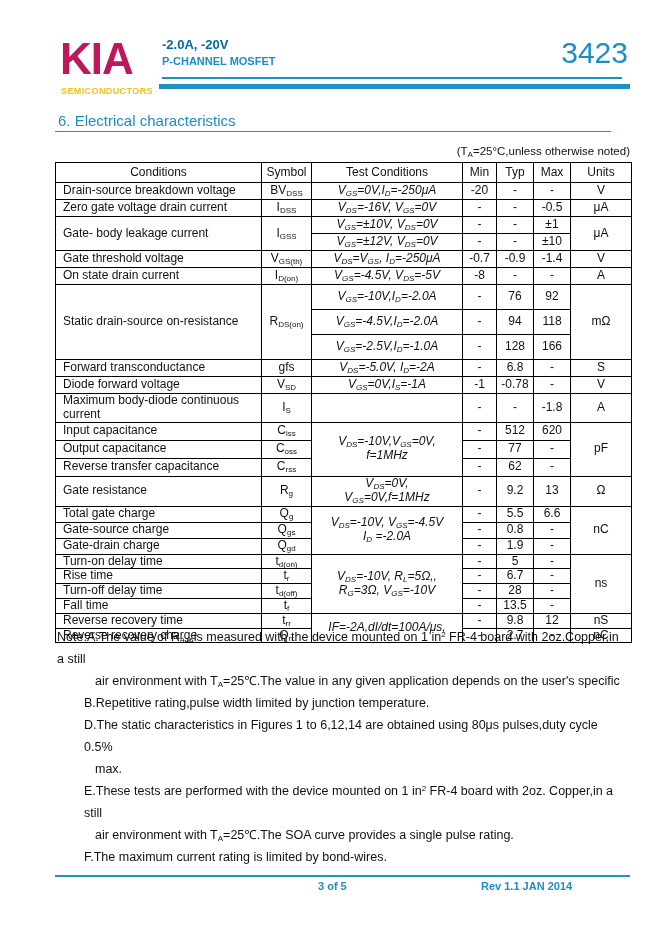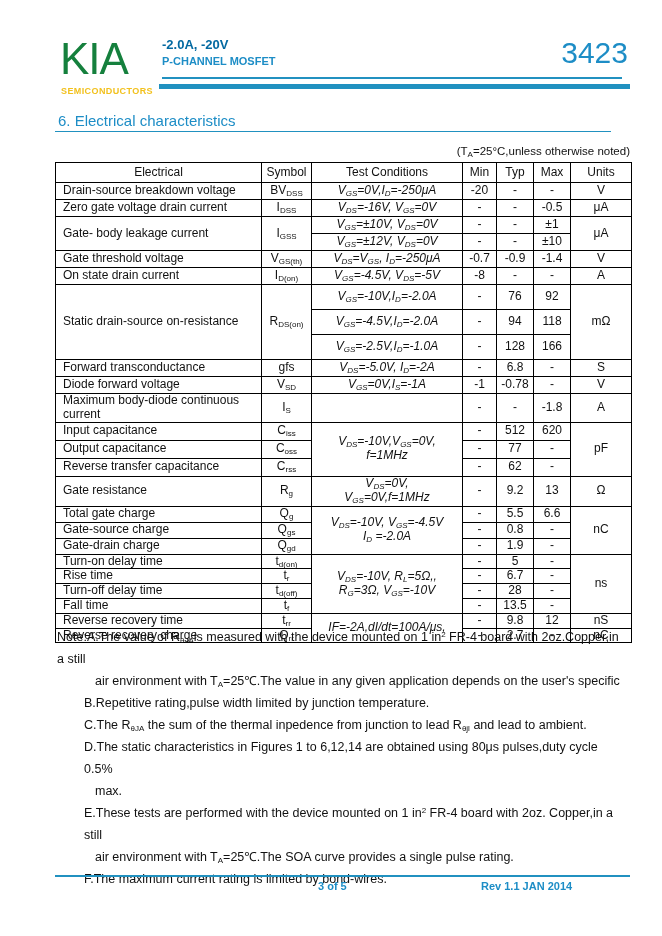--- a/index.html
+++ b/index.html
@@ -1,21 +1,21 @@
 <!DOCTYPE html>
 <html><head>
 <meta charset="utf-8">
 <style>
   * { margin:0; padding:0; box-sizing:border-box; }
   html,body { width:662px; height:936px; background:#fff;
     font-family:"Liberation Sans", sans-serif; color:#111; position:relative; }
   .abs { position:absolute; }
 
   
-  .logo { left:60px; top:34px; font-size:44px; font-weight:normal; color:#15803d; letter-spacing:-1px; }
+  .logo { left:60px; top:34px; font-size:44px; font-weight:bold; color:#be185d; letter-spacing:-1px; }
   .logo-sub { left:61px; top:86px; font-size:9px; font-weight:bold; color:#F2C11E; letter-spacing:0.4px; }
   .hdr-rating { left:162px; top:37px; font-size:13px; font-weight:bold; color:#0369a1; }
   .hdr-type { left:162px; top:55px; font-size:11px; font-weight:bold; color:#1D8DC6; }
   .part-number { right:34px; top:36px; font-size:30px; color:#1D8DC6; }
   .hdr-line-thin { left:162px; top:77px; width:460px; height:2px; background:#2191C0; }
   .hdr-line-thick { left:159px; top:84px; width:471px; height:5px; background:#2191C0; }
 
   
   .section-title { left:58px; top:112px; font-size:15px; color:#1D8DC6; }
   .section-underline { left:55px; top:131px; width:556px; height:1px; background:#2191C0; }
@@ -68,21 +68,21 @@
     <col class="c-param">
       <col class="c-sym">
       <col class="c-cond">
     <col class="c-min">
       <col class="c-typ">
       <col class="c-max">
       <col class="c-units">
   </colgroup>
   <tbody>
       <tr class="h-head">
-    <th>Electrical</th>
+    <th>Conditions</th>
     <th>Symbol</th>
     <th>Test Conditions</th>
     <th>Min</th>
     <th>Typ</th>
     <th>Max</th>
     <th>Units</th>
   </tr>
   <tr class="h-std">
     <td class="param">Drain-source breakdown voltage</td>
     <td>BV<sub>DSS</sub></td>
@@ -288,21 +288,20 @@
     <td>-</td>
     <td>nC</td>
   </tr>
 </tbody>
   </table>
 
 <div class="abs notes">
   <div class="line">Note:A.The value of R<sub>θJA</sub>is measured with the device mounted on 1 in<sup>2</sup> FR-4 board with 2oz.Copper,in a still</div>
   <div class="line l1">air environment with T<sub>A</sub>=25℃.The value in any given application depends on the user's specific</div>
   <div class="line lb">B.Repetitive rating,pulse width limited by junction temperature.</div>
-  <div class="line lb">C.The R<sub>θJA</sub>  the sum of the thermal inpedence from junction to lead R<sub>θjl</sub> and lead to ambient.</div>
   <div class="line lb">D.The static characteristics in Figures 1 to 6,12,14 are obtained using 80μs pulses,duty cycle 0.5%</div>
   <div class="line l1">max.</div>
   <div class="line lb">E.These tests are performed with the device mounted on 1 in<sup>2</sup> FR-4 board with 2oz. Copper,in a still</div>
   <div class="line l1">air environment with T<sub>A</sub>=25℃.The SOA curve provides a single pulse rating.</div>
   <div class="line lb">F.The maximum current rating is limited by bond-wires.</div>
 </div>
 
 <div class="abs footer-line"></div>
 <div class="abs footer-page">3 of 5</div>
 <div class="abs footer-rev">Rev 1.1 JAN 2014</div>

